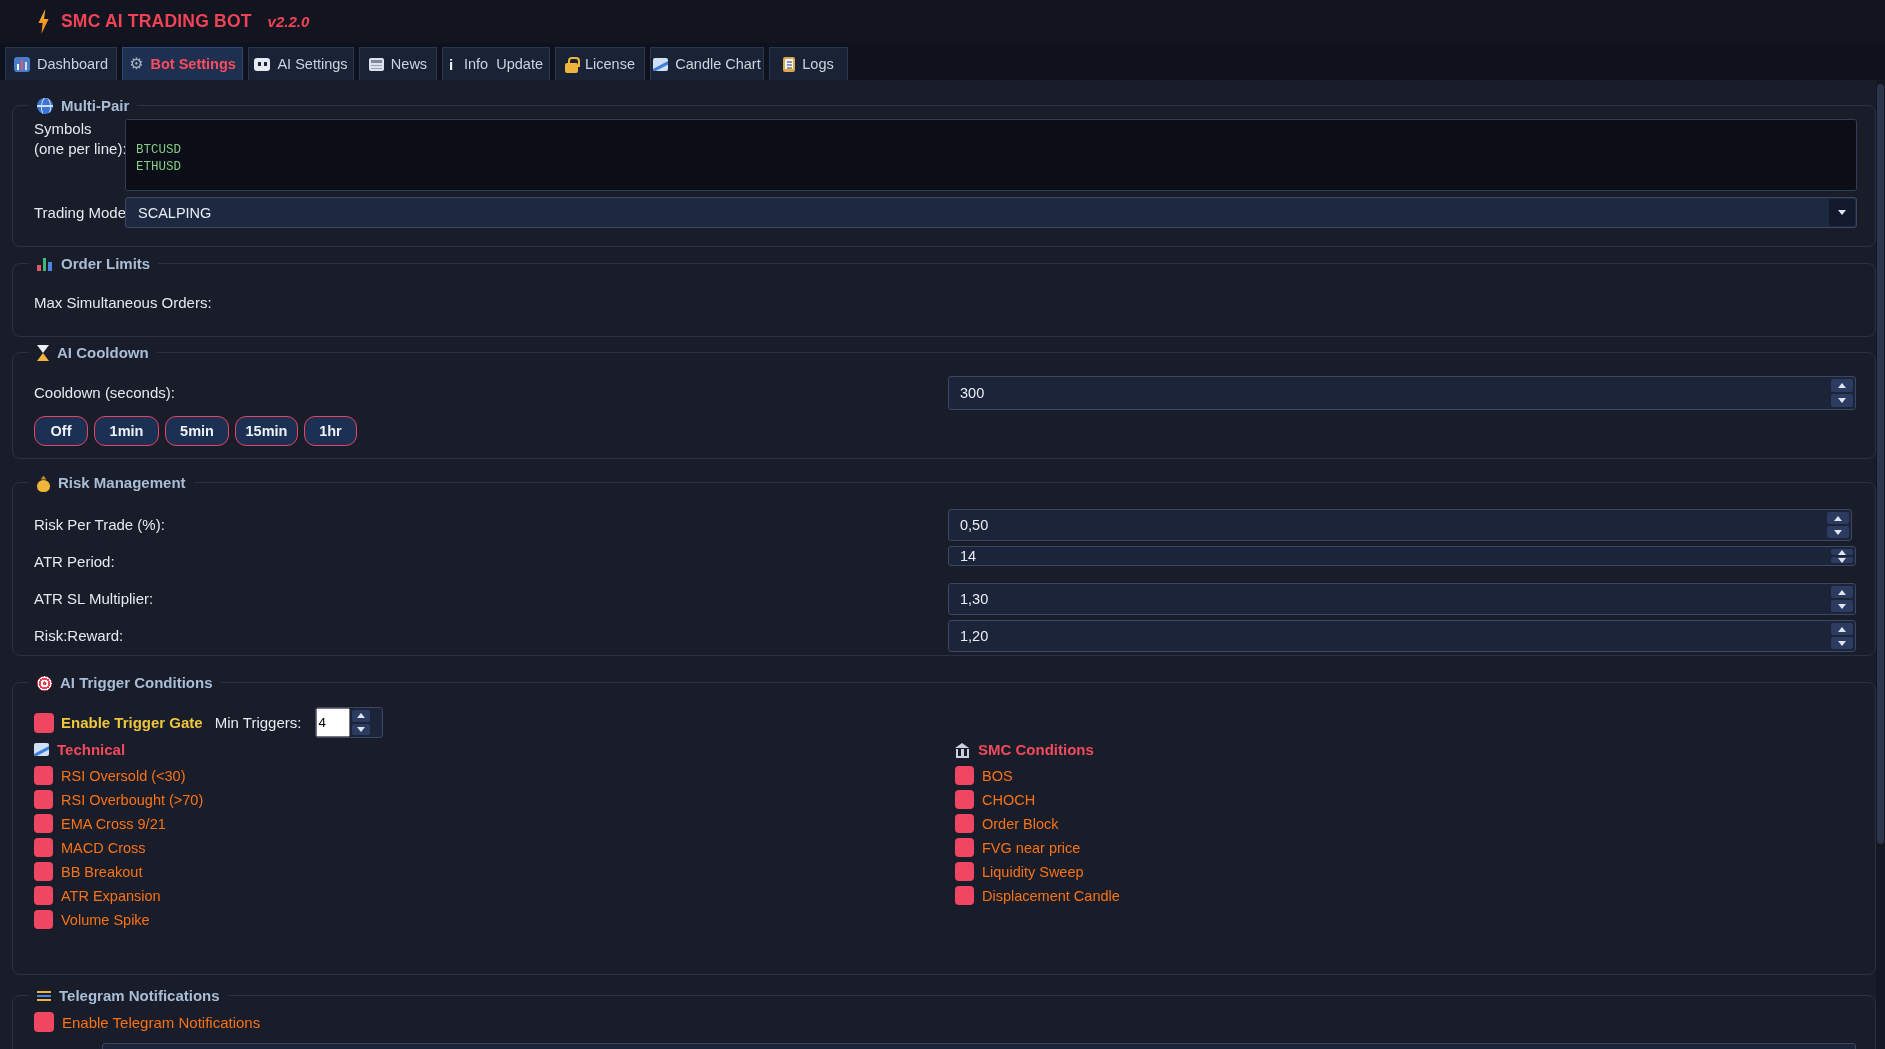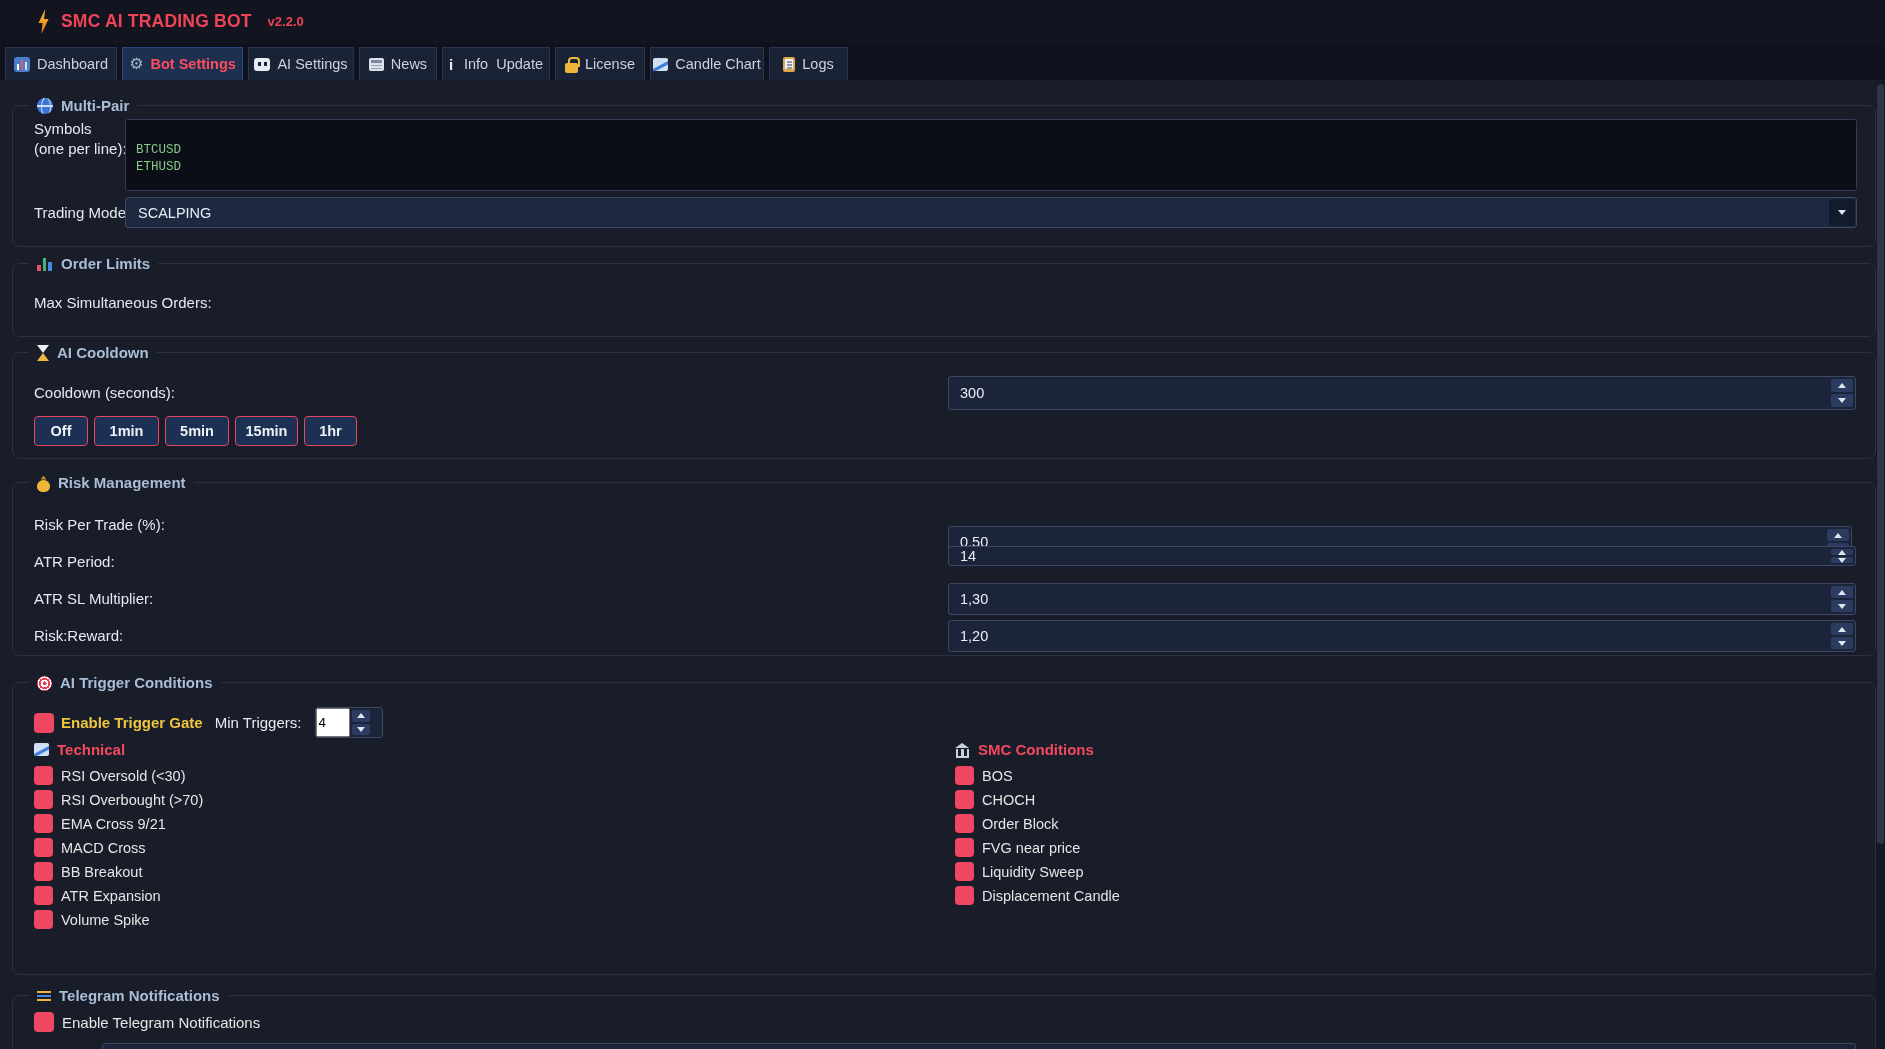--- a/index.html
+++ b/index.html
@@ -11,21 +11,21 @@
     overflow: hidden;
     color: #e6e9f0;
   }
   
   .titlebar {
     position: absolute; left:0; top:0; width:1885px; height:43px;
     background: #12141f;
     display: flex; align-items: center; padding-left: 36px; gap: 10px;
   }
   .app-title { color:#f04357; font-weight:bold; font-size:17.5px; letter-spacing:.2px; }
-  .app-version { color:#f04357; font-weight:bold; font-size:13px; margin-left:6px; }
+  .app-version { color:#f04357; font-weight:bold; font-size:15px; margin-left:6px;font-style:italic; }
 
   
   .tabbar {
     position:absolute; left:0; top:43px; width:1885px; height:37px;
     background:#0f121d; display:flex; gap:5px; padding:4px 0 0 5px;
   }
   .tab {
     height:33px; display:flex; align-items:center; justify-content:center; gap:7px;
     background:#1a2335; border:1px solid #2a3650; border-bottom:none;
     color:#ccd2de; font-size:14.5px; cursor:pointer; overflow:hidden;
@@ -70,29 +70,29 @@
     color:#e9edf4; font-family:"Liberation Sans",sans-serif; font-size:14.5px; padding:0 11px;
   }
   .spinbtns { width:26px; display:flex; flex-direction:column; gap:2px; padding:2px; }
   .sb { flex:1; background:#2c3b60; border-radius:2px; display:flex; align-items:center; justify-content:center; cursor:pointer; }
   .tri-up { width:0; height:0; border-left:4px solid transparent; border-right:4px solid transparent; border-bottom:5px solid #dfe5f0; }
   .tri-dn { width:0; height:0; border-left:4px solid transparent; border-right:4px solid transparent; border-top:5px solid #dfe5f0; }
 
   
   .preset-row { position:absolute; left:21px; top:63px; display:flex; gap:6px; }
   .preset-btn {
-    height:30px; background:#1c3053; border:1px solid #e8435f; border-radius:4px;
+    height:30px; background:#1c3053; border:1px solid #e8435f; border-radius:11px;
     color:#eef1f6; font-weight:bold; font-size:14.5px; font-family:"Liberation Sans",sans-serif;
     display:flex; align-items:center; justify-content:center; cursor:pointer; overflow:hidden;
   }
 
   
   .checkbox { display:inline-block; width:19px; height:19px; border-radius:4px; background:#ef4661; flex:none; cursor:pointer; }
   .check-row { display:flex; align-items:center; gap:8px; margin-bottom:5px; }
-  .check-label { font-size:14.5px; color:#e5e5e5; }
+  .check-label { font-size:14.5px; color:#f97316; }
   .subhead { display:flex; align-items:center; gap:8px; margin-bottom:8px; }
   .subhead-label { color:#f24a5e; font-weight:bold; font-size:15px; }
   .gate-row { position:absolute; left:21px; top:24px; height:31px; display:flex; align-items:center; gap:7px; }
   .gate-label { color:#eec63e; font-weight:bold; font-size:15px; }
   .gate-min-label { color:#e6e9f0; font-size:15px; margin-left:5px; }
   .minspin { position:relative; width:68px; height:31px; margin-left:7px; background:#1b2439; border:1px solid #3d4764; border-radius:3px; display:flex; }
   .minspin input { width:34px; }
 
   .tech-col { position:absolute; left:21px; top:58px; width:420px; }
   .smc-col  { position:absolute; left:942px; top:58px; width:420px; }
@@ -252,21 +252,21 @@
     <button class="preset-btn" style="width:53px">1hr</button>
   </div>
 </section>
 
 <section class="group" style="top:482px;height:174px">
   <div class="gtitle">
     <span class="icon moneybag-icon"></span>
     <span>Risk Management</span>
   </div>
   <div class="glabel" style="left:21px;top:26px;line-height:32px">Risk Per Trade (%):</div>
-  <div class="spinfield" style="left:935px;top:43px;width:904px;height:32px">
+  <div class="spinfield" style="left:935px;top:26px;width:904px;height:32px">
     <input value="0,50" style="">
     <div class="spinbtns">
       <div class="sb">
           <i class="tri-up"></i>
         </div>
       <div class="sb">
           <i class="tri-dn"></i>
         </div>
     </div>
   </div>

